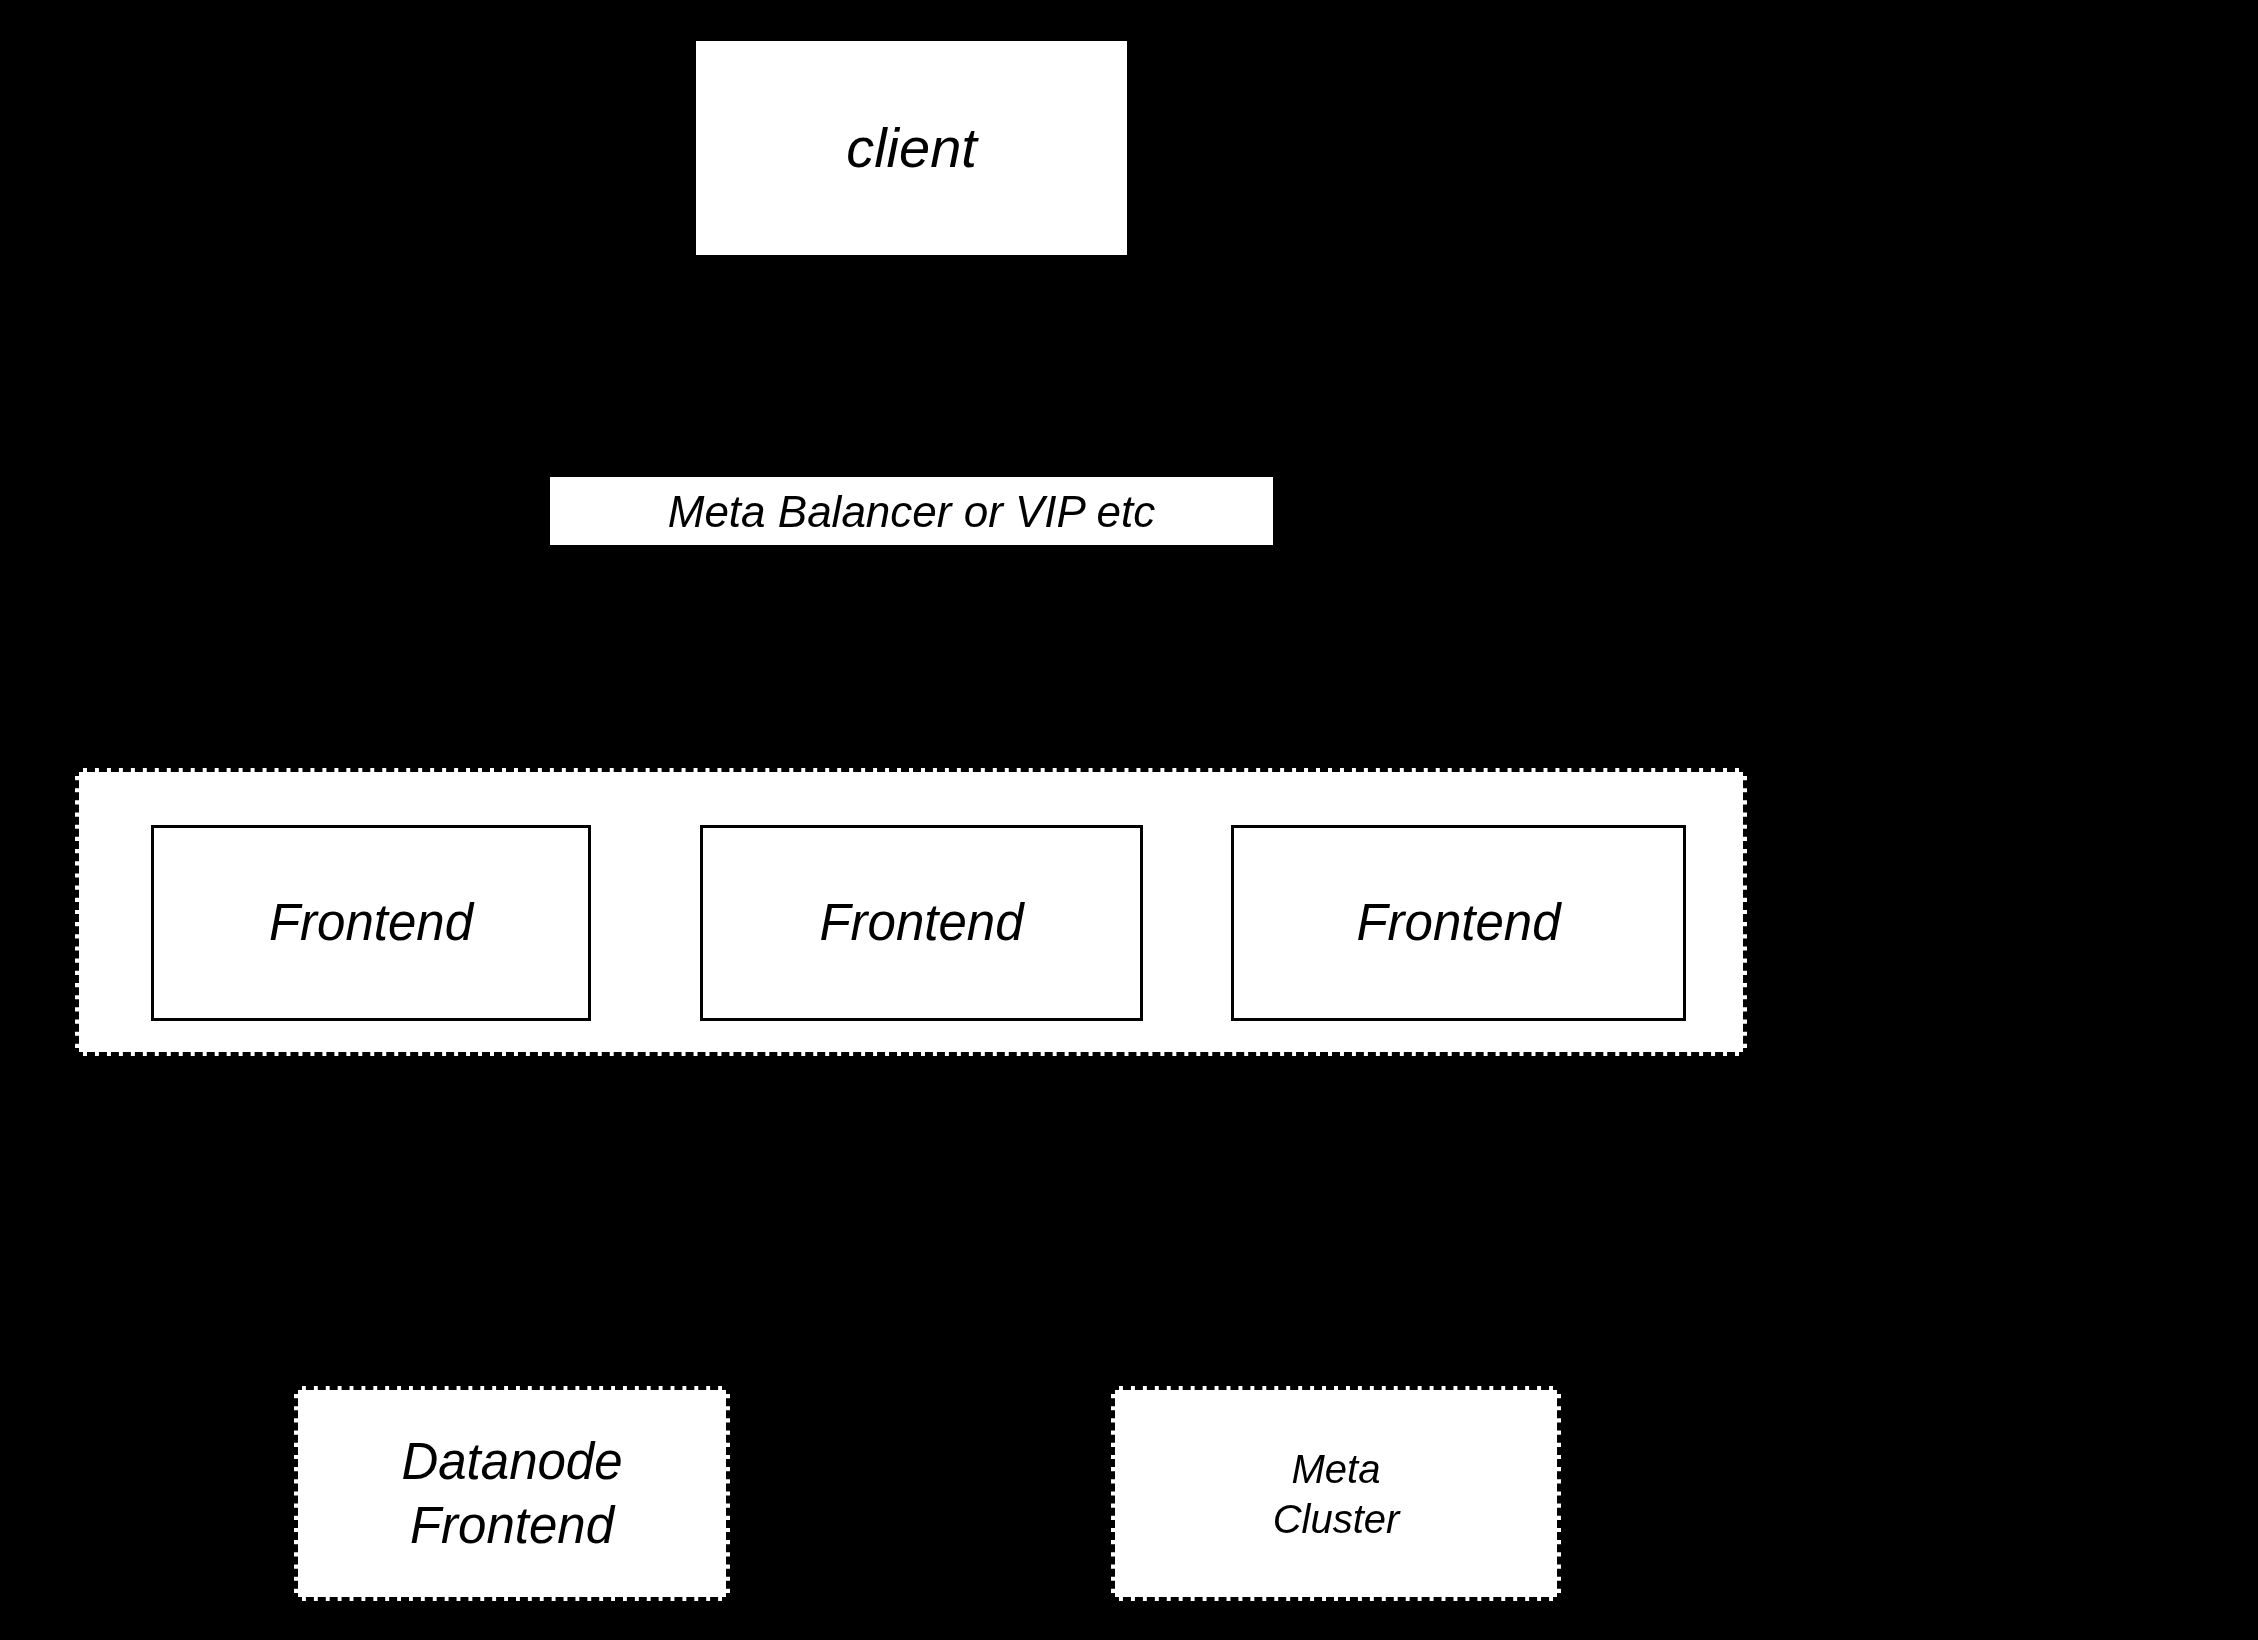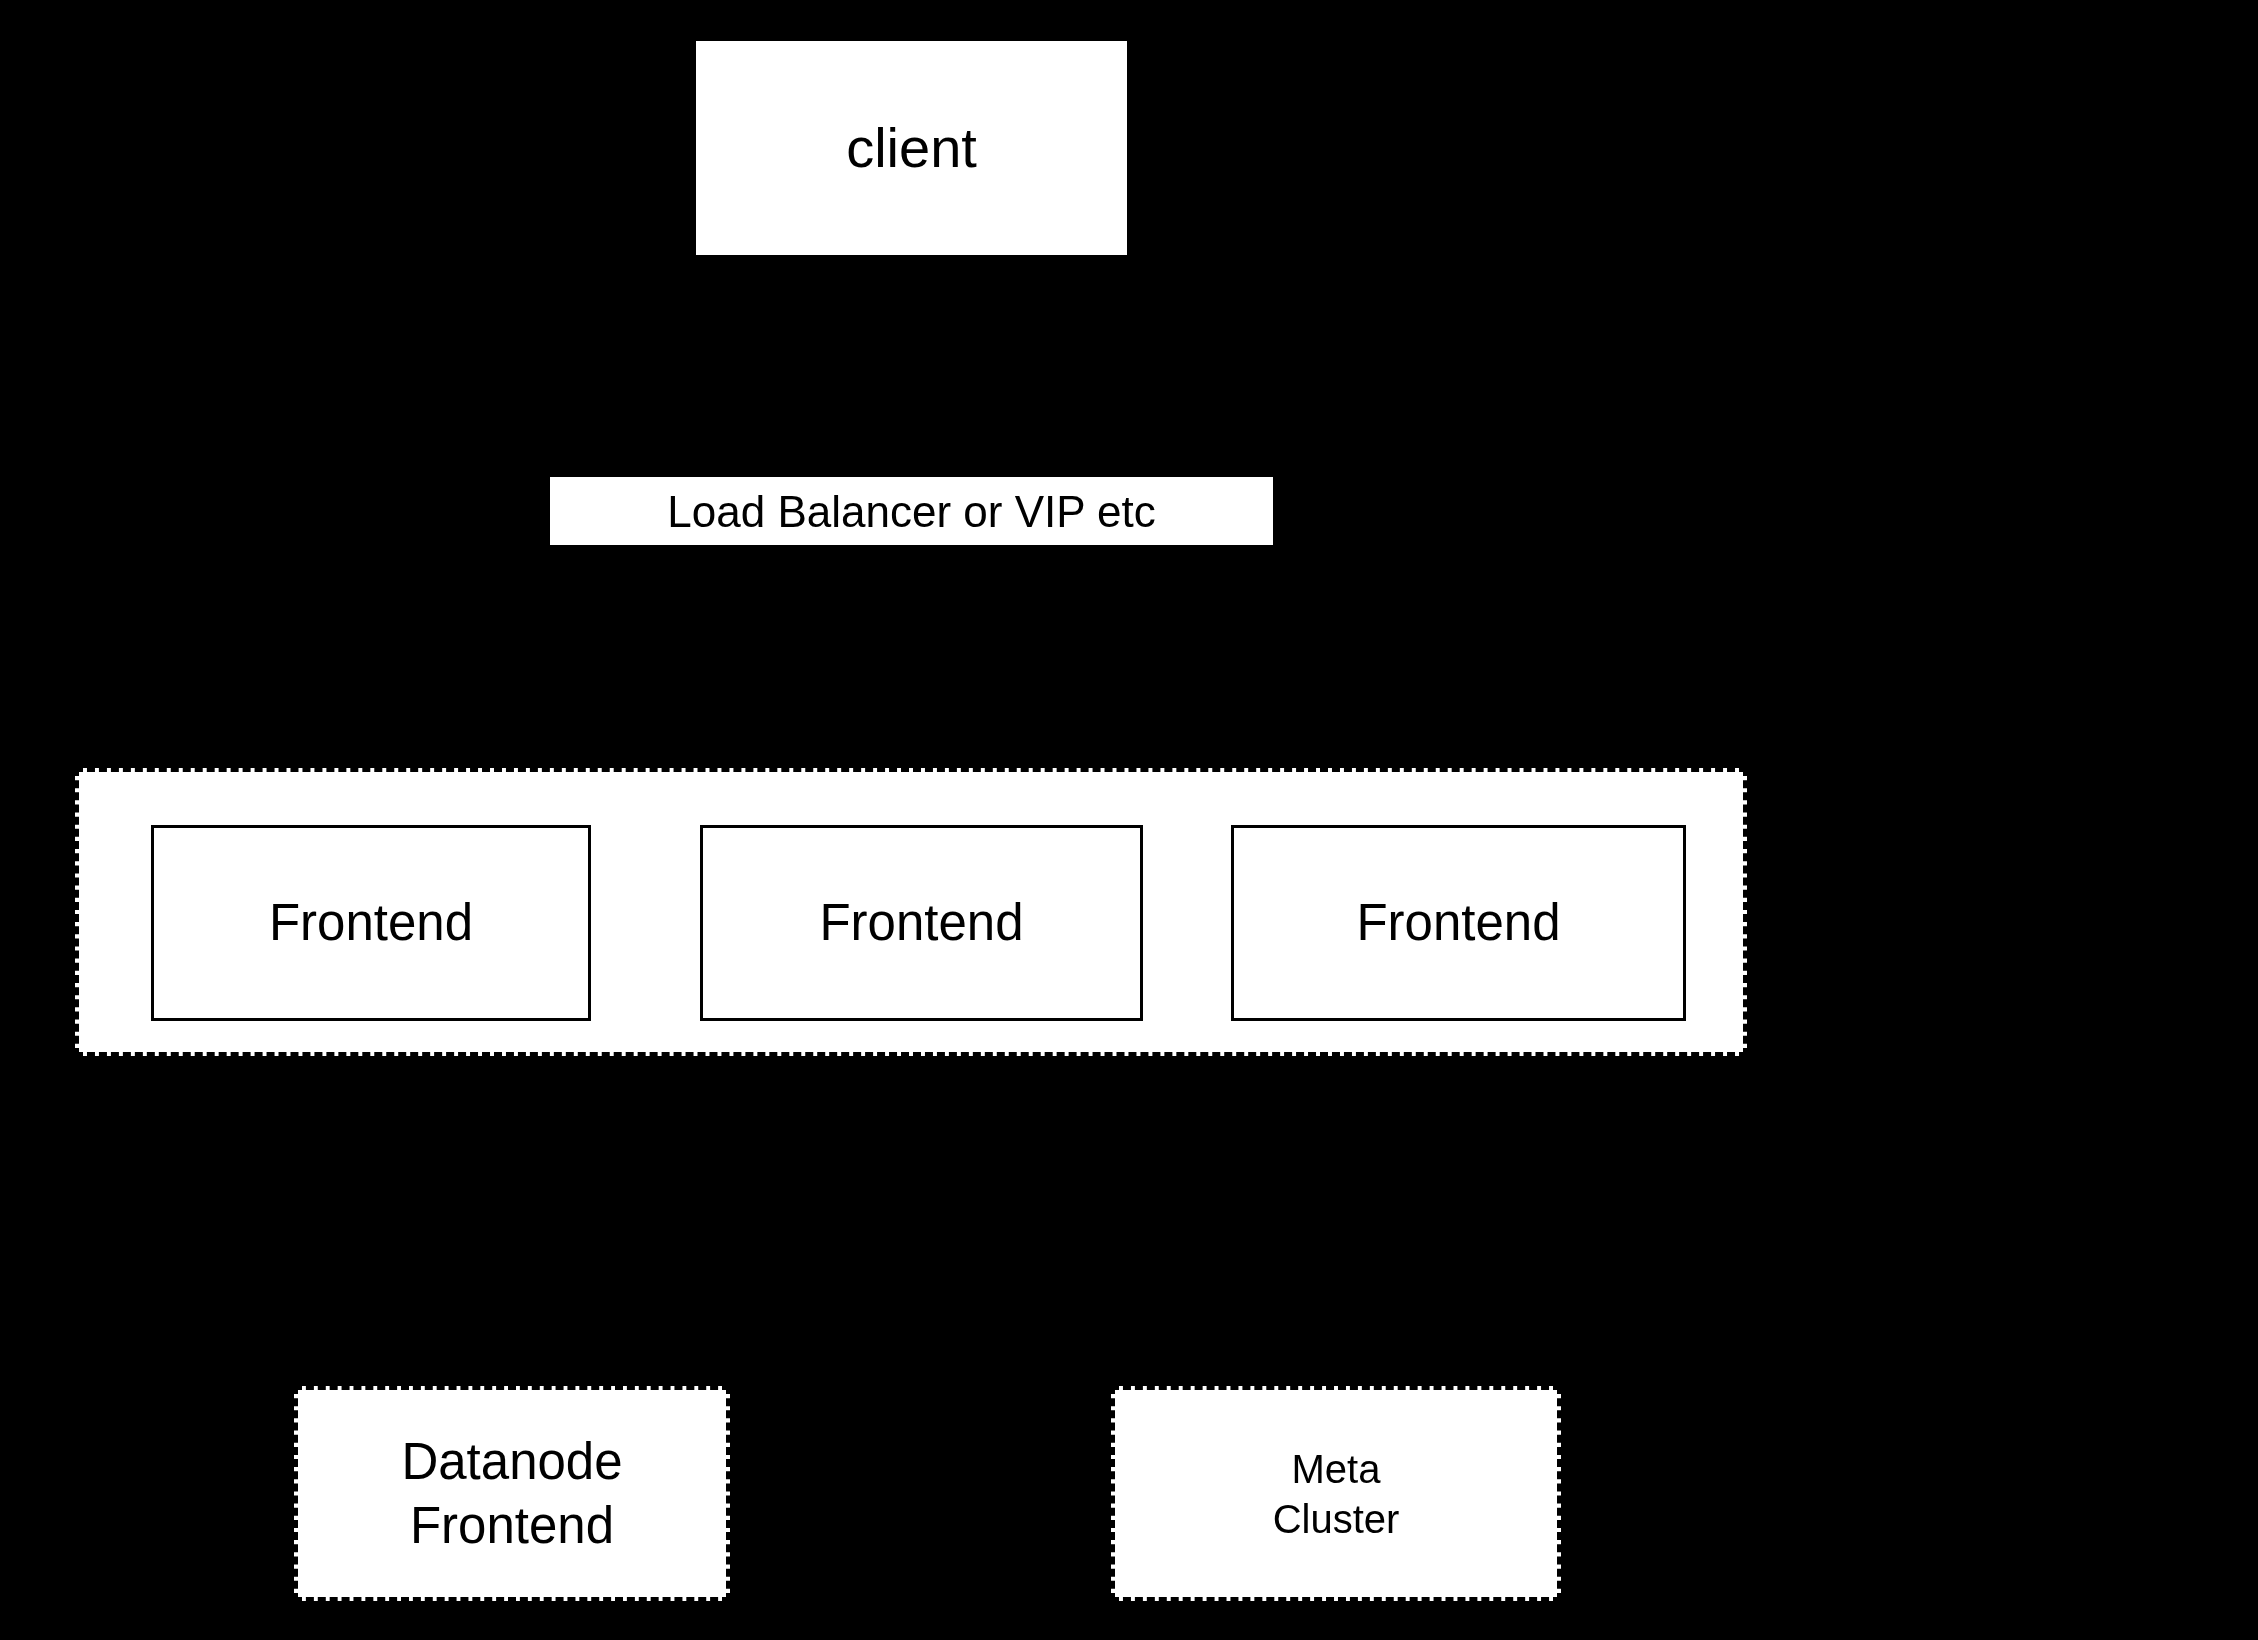--- a/index.html
+++ b/index.html
@@ -85,33 +85,34 @@
   #meta-cluster-node {
     left: 1111px;
     top: 1386px;
     width: 450px;
     height: 215px;
     font-size: 40px;
   }
   .label {
     display: block;
     white-space: pre-line;
+    font-style: italic;
   }
 </style>
 </head>
 <body>
 
 <div id="canvas">
 
   <div class="node plain" id="client-node">
     <span class="label">client</span>
   </div>
 
   <div class="node plain" id="load-balancer-node">
-    <span class="label">Load Balancer or VIP etc</span>
+    <span class="label">Meta Balancer or VIP etc</span>
   </div>
 
   <div class="node dashed-stroke" id="frontend-group">
 
     <div class="node solid-stroke frontend-node" id="frontend-0">
       <span class="label">Frontend</span>
     </div>
 
     <div class="node solid-stroke frontend-node" id="frontend-1">
       <span class="label">Frontend</span>

